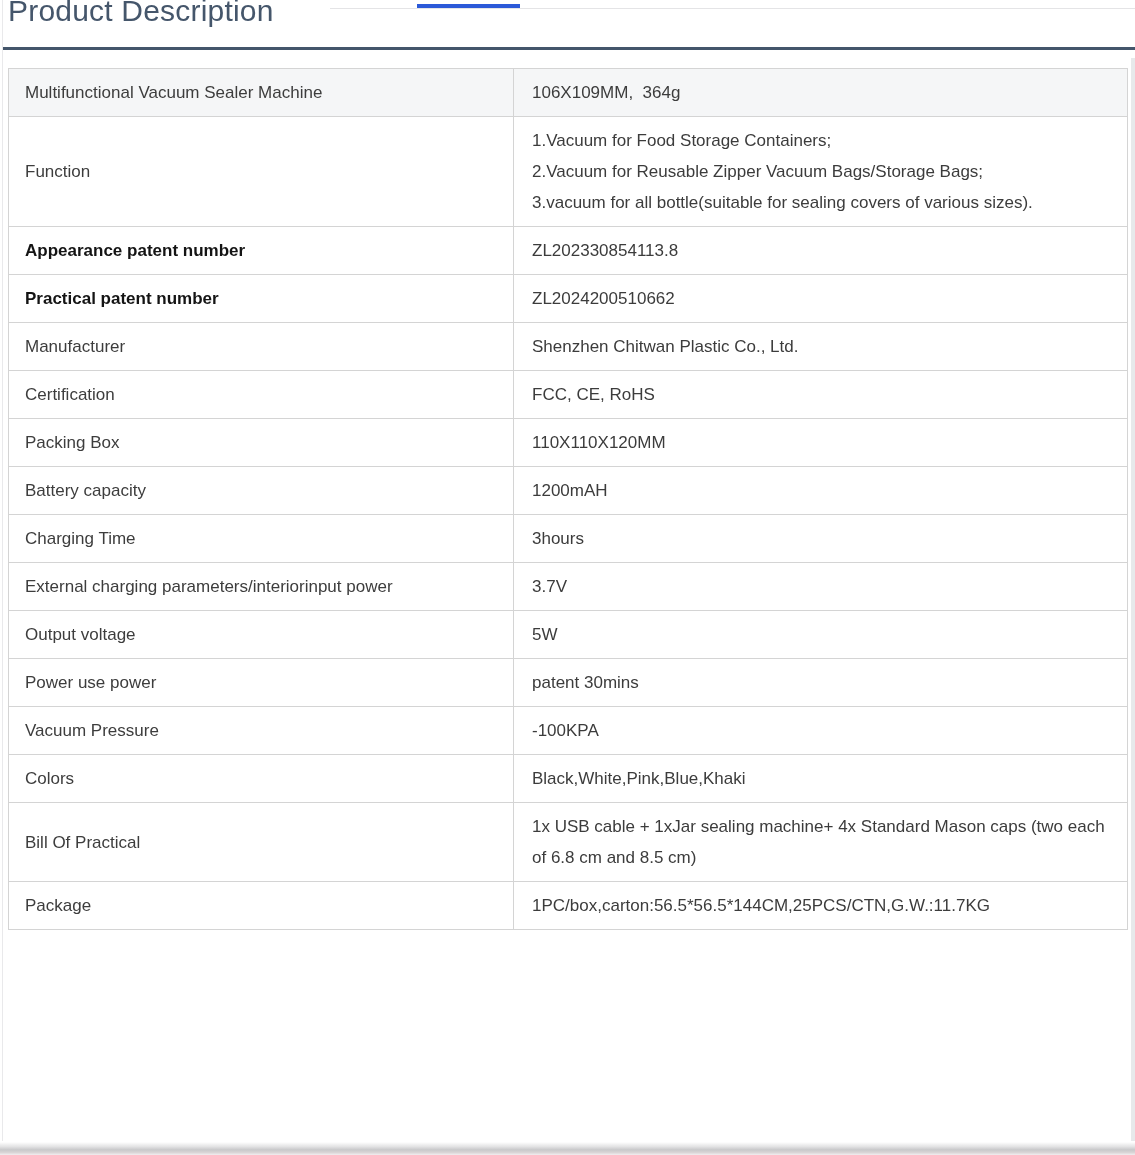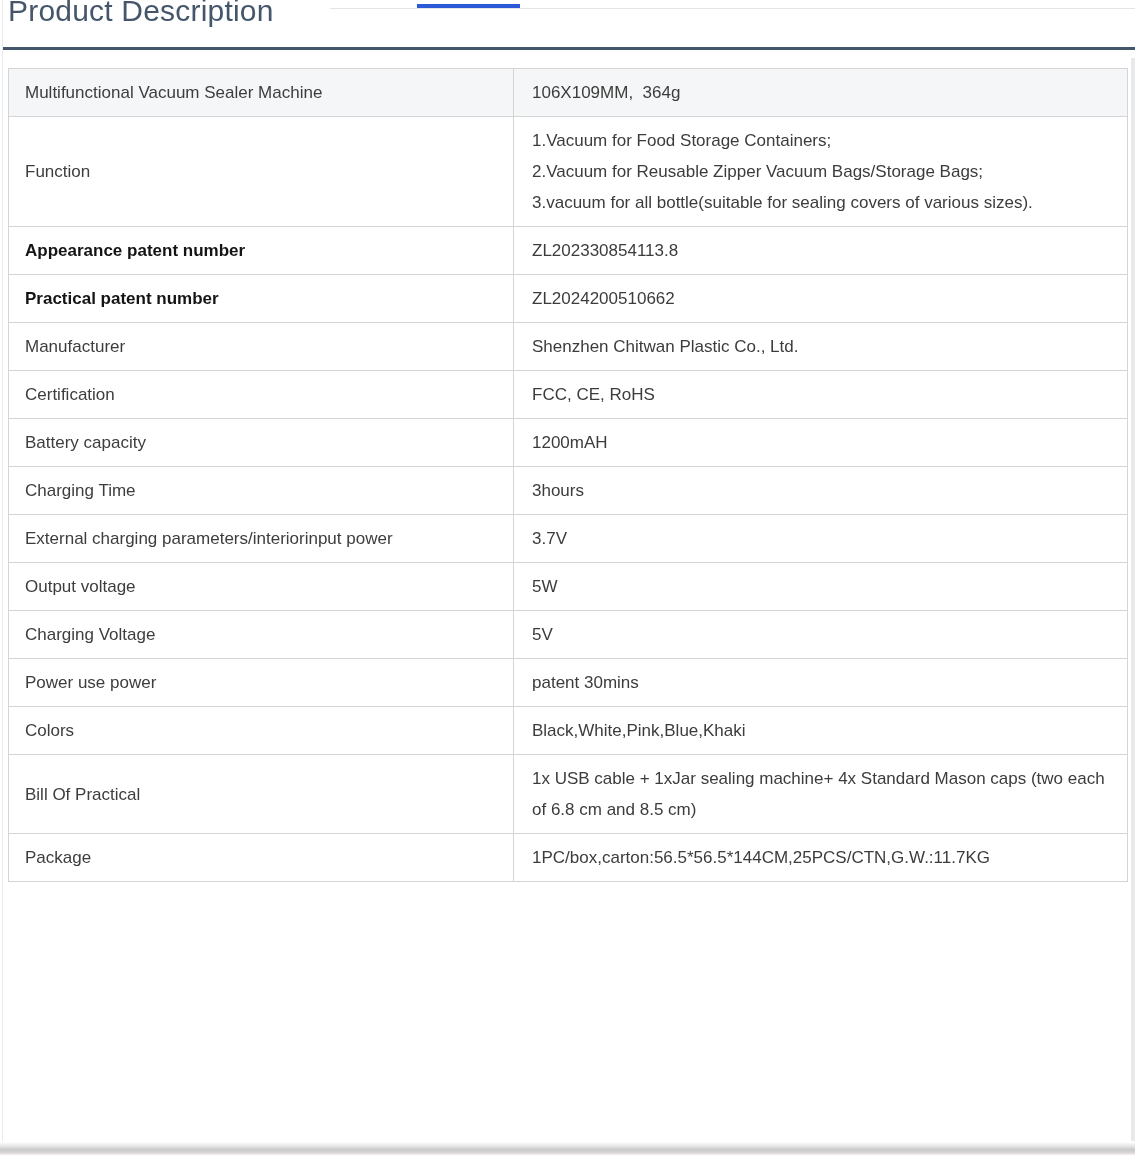--- a/index.html
+++ b/index.html
@@ -93,42 +93,46 @@
   </tr>
       <tr>
     <td class="label-cell">Manufacturer</td>
     <td class="value-cell">Shenzhen Chitwan Plastic Co., Ltd.</td>
   </tr>
       <tr>
     <td class="label-cell">Certification</td>
     <td class="value-cell">FCC, CE, RoHS</td>
   </tr>
       <tr>
+    <td class="label-cell">Packing Box</td>
+    <td class="value-cell">110X110X120MM</td>
+  </tr>
+      <tr>
     <td class="label-cell">Battery capacity</td>
     <td class="value-cell">1200mAH</td>
   </tr>
       <tr>
     <td class="label-cell">Charging Time</td>
     <td class="value-cell">3hours</td>
   </tr>
       <tr>
     <td class="label-cell">External charging parameters/interiorinput power</td>
     <td class="value-cell">3.7V</td>
   </tr>
       <tr>
     <td class="label-cell">Output voltage</td>
     <td class="value-cell">5W</td>
   </tr>
       <tr>
-    <td class="label-cell">Charging Voltage</td>
-    <td class="value-cell">5V</td>
+    <td class="label-cell">Power use power</td>
+    <td class="value-cell">patent 30mins</td>
   </tr>
       <tr>
-    <td class="label-cell">Power use power</td>
-    <td class="value-cell">patent 30mins</td>
+    <td class="label-cell">Vacuum Pressure</td>
+    <td class="value-cell">-100KPA</td>
   </tr>
       <tr>
     <td class="label-cell">Colors</td>
     <td class="value-cell">Black,White,Pink,Blue,Khaki</td>
   </tr>
       <tr>
     <td class="label-cell">Bill Of Practical</td>
     <td class="value-cell">1x USB cable + 1xJar sealing machine+ 4x Standard Mason caps (two each of 6.8 cm and 8.5 cm)</td>
   </tr>
       <tr>

